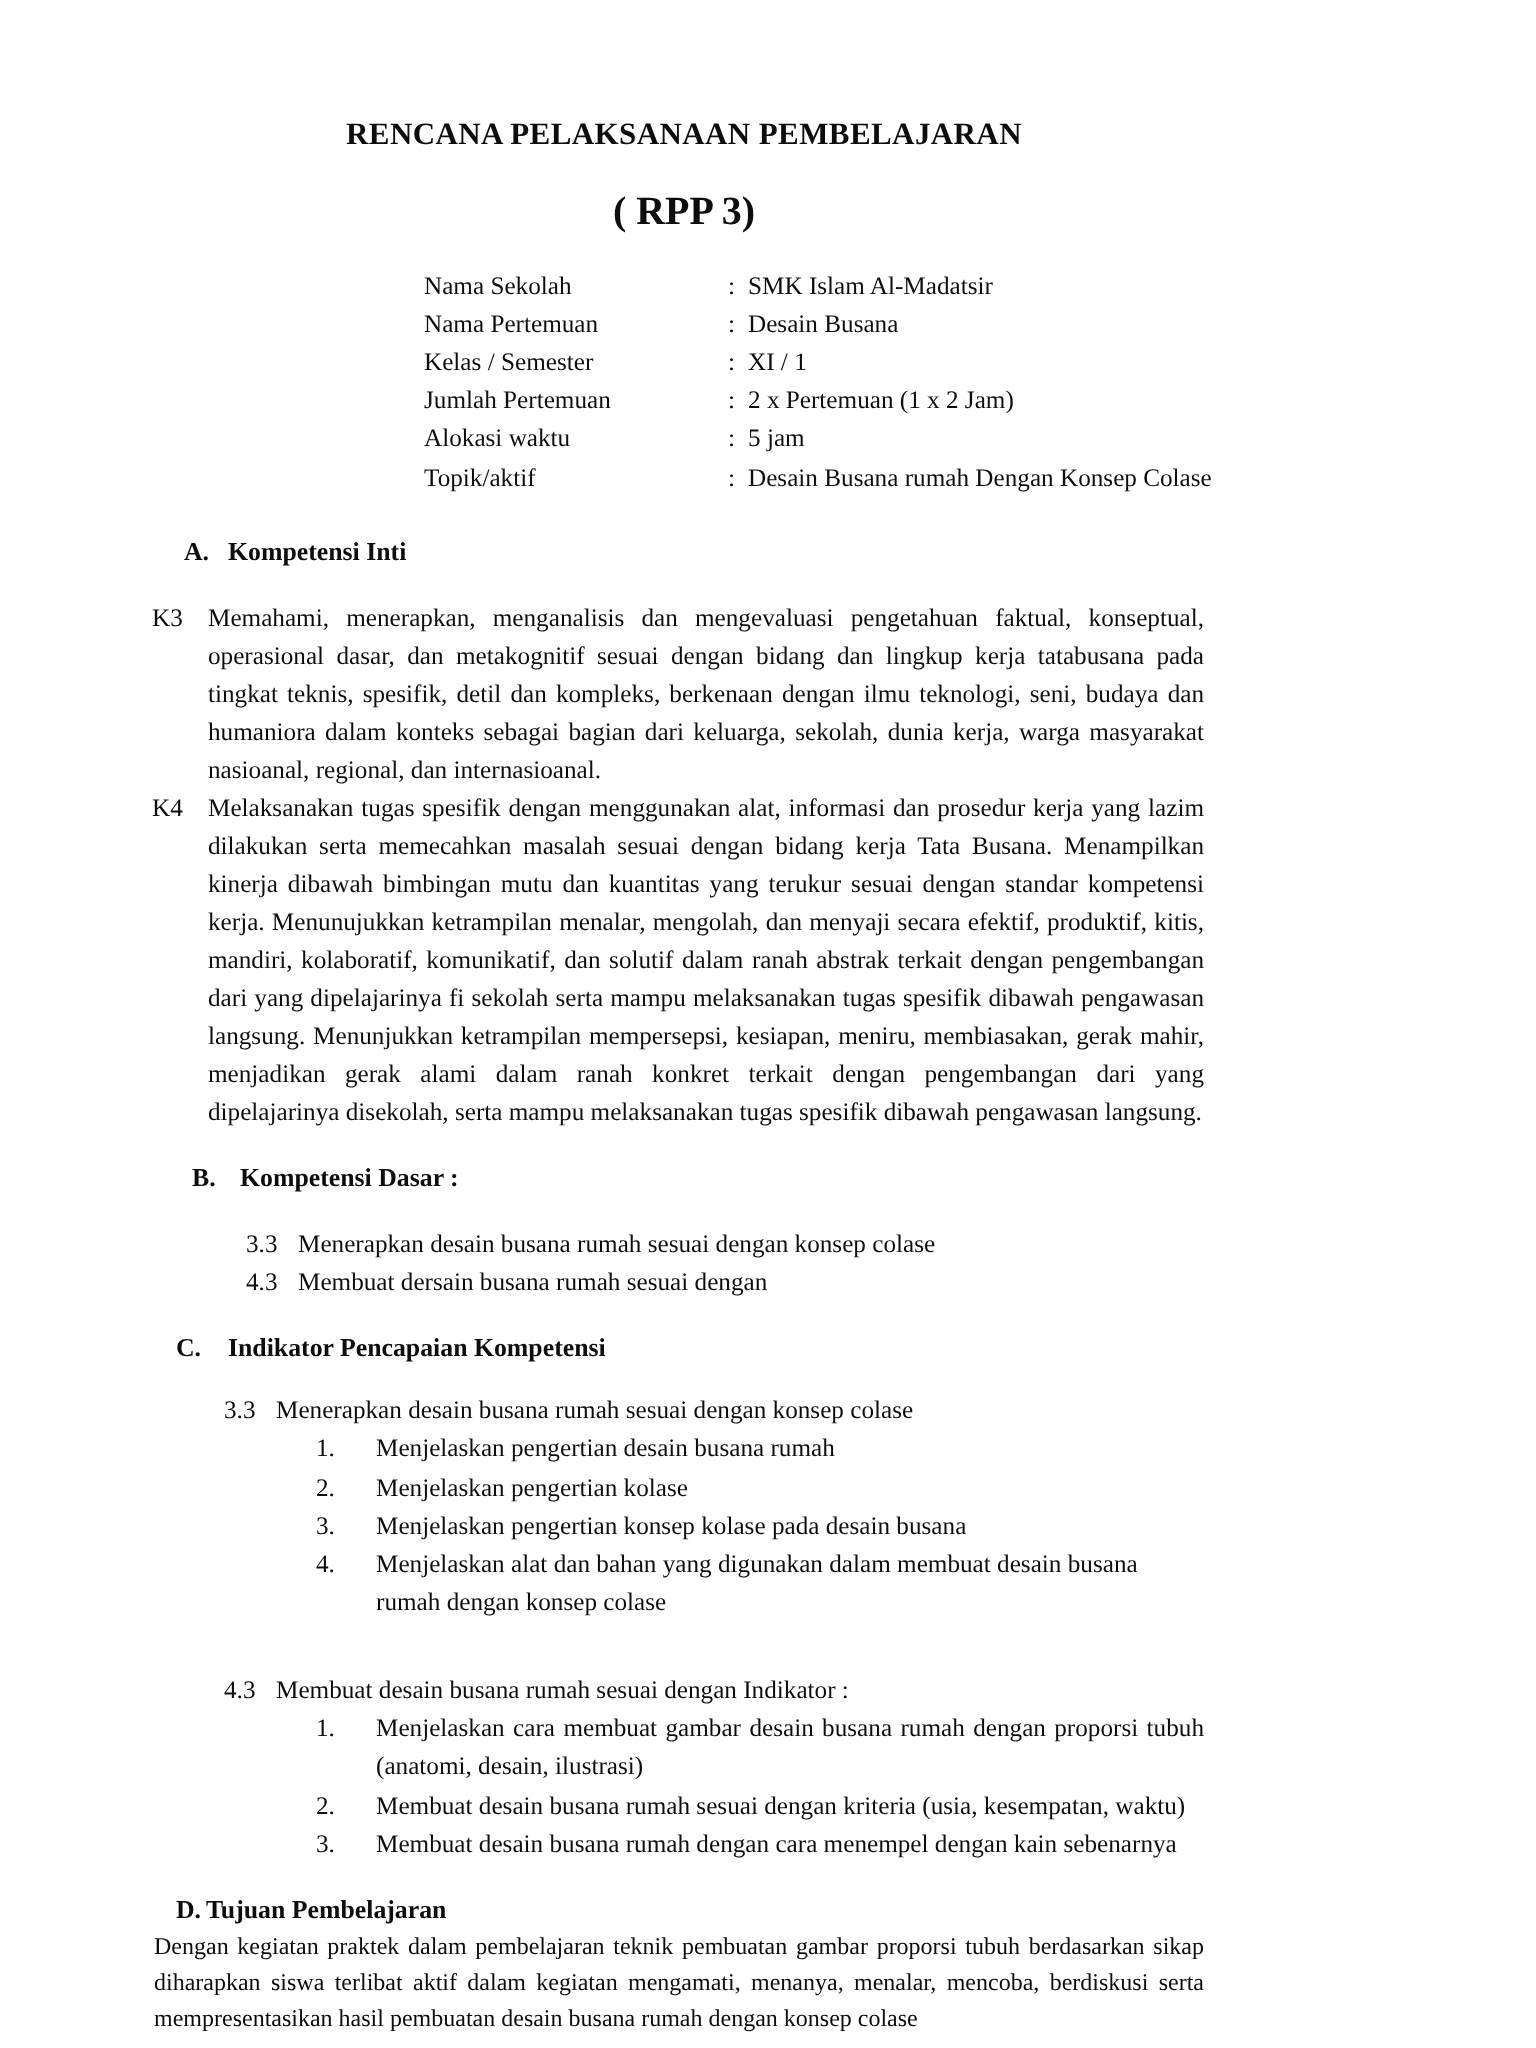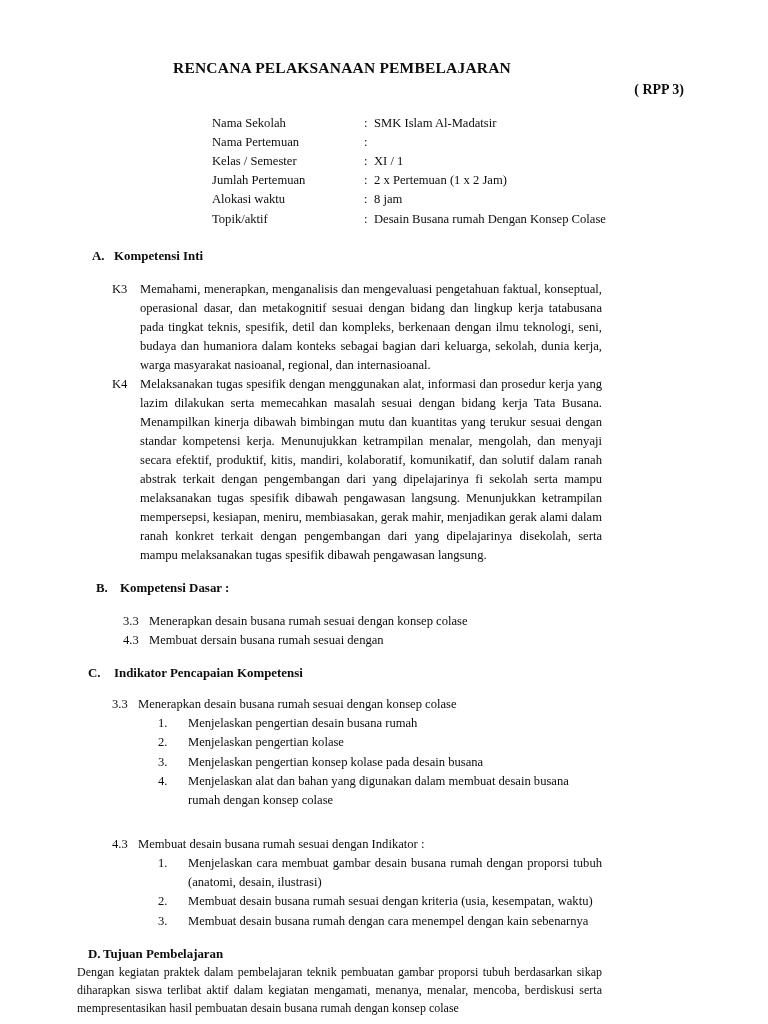--- a/index.html
+++ b/index.html
@@ -30,24 +30,24 @@
     text-align: center;
     font-size: 15.5px;
     font-weight: bold;
     letter-spacing: 0.2px;
     margin: 0;
     padding-top: 58px;
     line-height: 1.35;
     font-family: "Liberation Serif", "DejaVu Serif", serif;
   }
   .doc-subtitle {
-    text-align: right;
-    font-size: 14px;
+    text-align: center;
+    font-size: 20px;
     font-weight: bold;
-    margin: 0;
+    margin: 12px;
     padding-top: 2px;
     line-height: 1.35;
   }
 
   
   .meta-block {
     margin: 14px 0 0 0;
     padding-left: 212px;
     font-size: 12.6px;
     line-height: 1.52;
@@ -86,21 +86,21 @@
   .sec-head.indent-a .sec-letter { width: 22px; }
   .sec-head.indent-b  { padding-left: 96px; }
   .sec-head.indent-b .sec-letter { width: 24px; }
   .sec-head.indent-c  { padding-left: 88px; }
   .sec-head.indent-c .sec-letter { width: 26px; }
   .sec-head.indent-de { padding-left: 88px; }
   .sec-head.indent-de .sec-letter { width: 15px; }
 
   
   .ki-wrap {
-    padding-left: 112px;
+    padding-left: 76px;
     padding-right: 82px;
     margin-top: 16px;
   }
   .ki-row {
     display: flex;
     align-items: flex-start;
     margin-bottom: 0;
   }
   .ki-key {
     flex: 0 0 28px;
@@ -187,38 +187,39 @@
 
     <div class="meta-row">
       <span class="meta-label">Nama Sekolah</span>
       <span class="meta-sep">:</span>
       <span class="meta-value">SMK Islam Al-Madatsir</span>
     </div>
 
     <div class="meta-row">
       <span class="meta-label">Nama Pertemuan</span>
       <span class="meta-sep">:</span>
+      <span class="meta-value">Desain Busana</span>
     </div>
 
     <div class="meta-row">
       <span class="meta-label">Kelas / Semester</span>
       <span class="meta-sep">:</span>
       <span class="meta-value">XI / 1</span>
     </div>
 
     <div class="meta-row">
       <span class="meta-label">Jumlah Pertemuan</span>
       <span class="meta-sep">:</span>
       <span class="meta-value">2 x Pertemuan (1 x 2 Jam)</span>
     </div>
 
     <div class="meta-row">
       <span class="meta-label">Alokasi waktu</span>
       <span class="meta-sep">:</span>
-      <span class="meta-value">8 jam</span>
+      <span class="meta-value">5 jam</span>
     </div>
 
     <div class="meta-row">
       <span class="meta-label">Topik/aktif</span>
       <span class="meta-sep">:</span>
       <span class="meta-value">Desain Busana rumah Dengan Konsep Colase</span>
     </div>
 
   </div>
 

